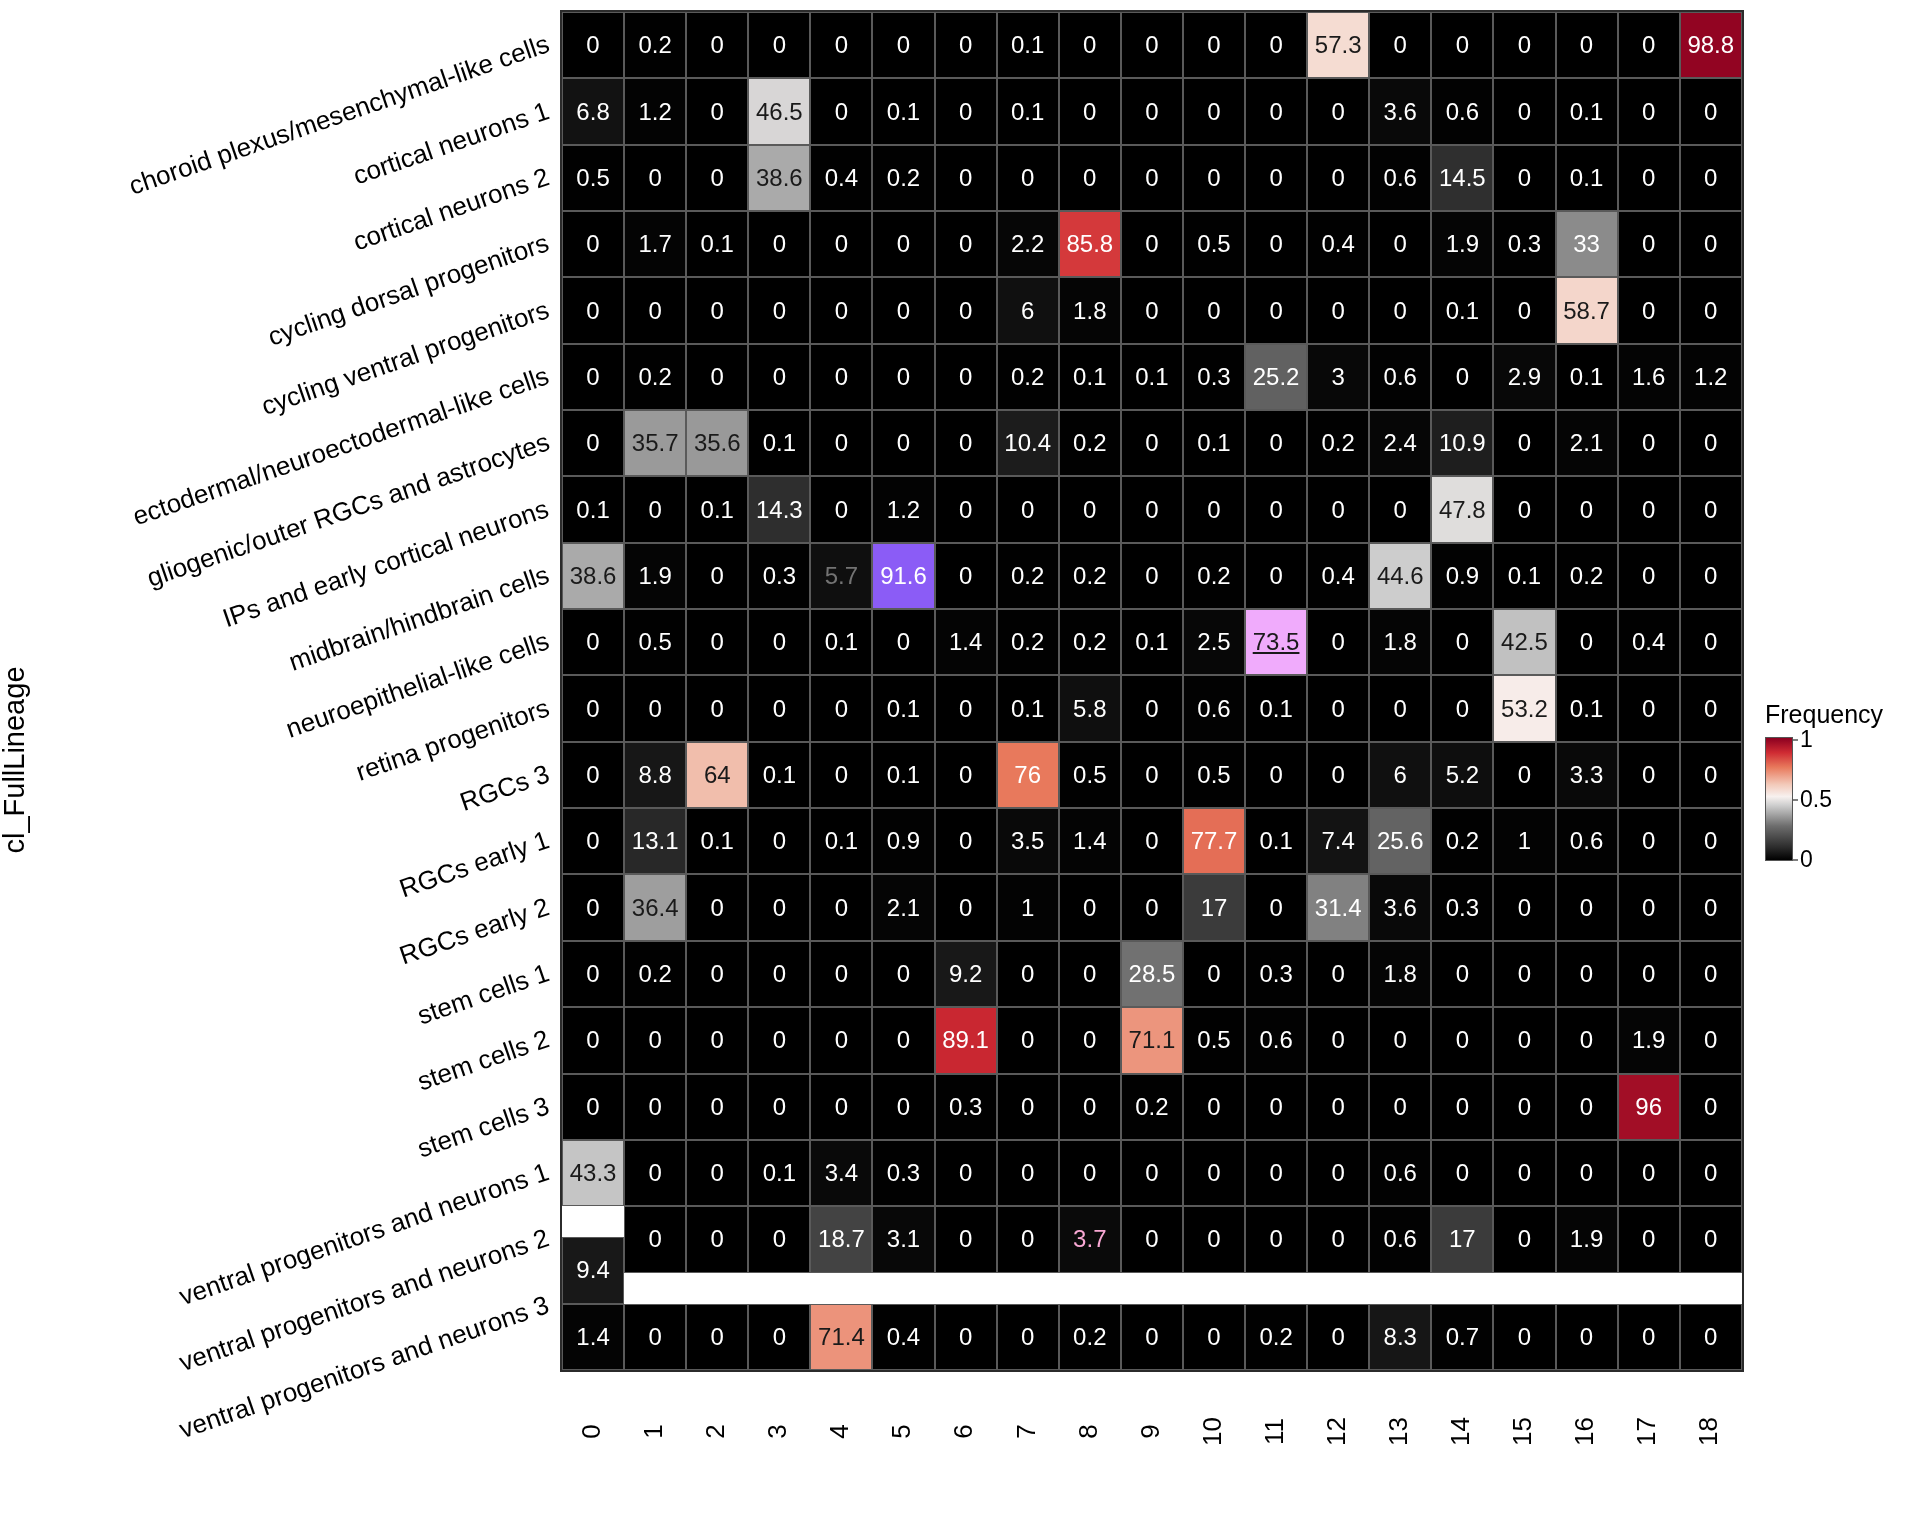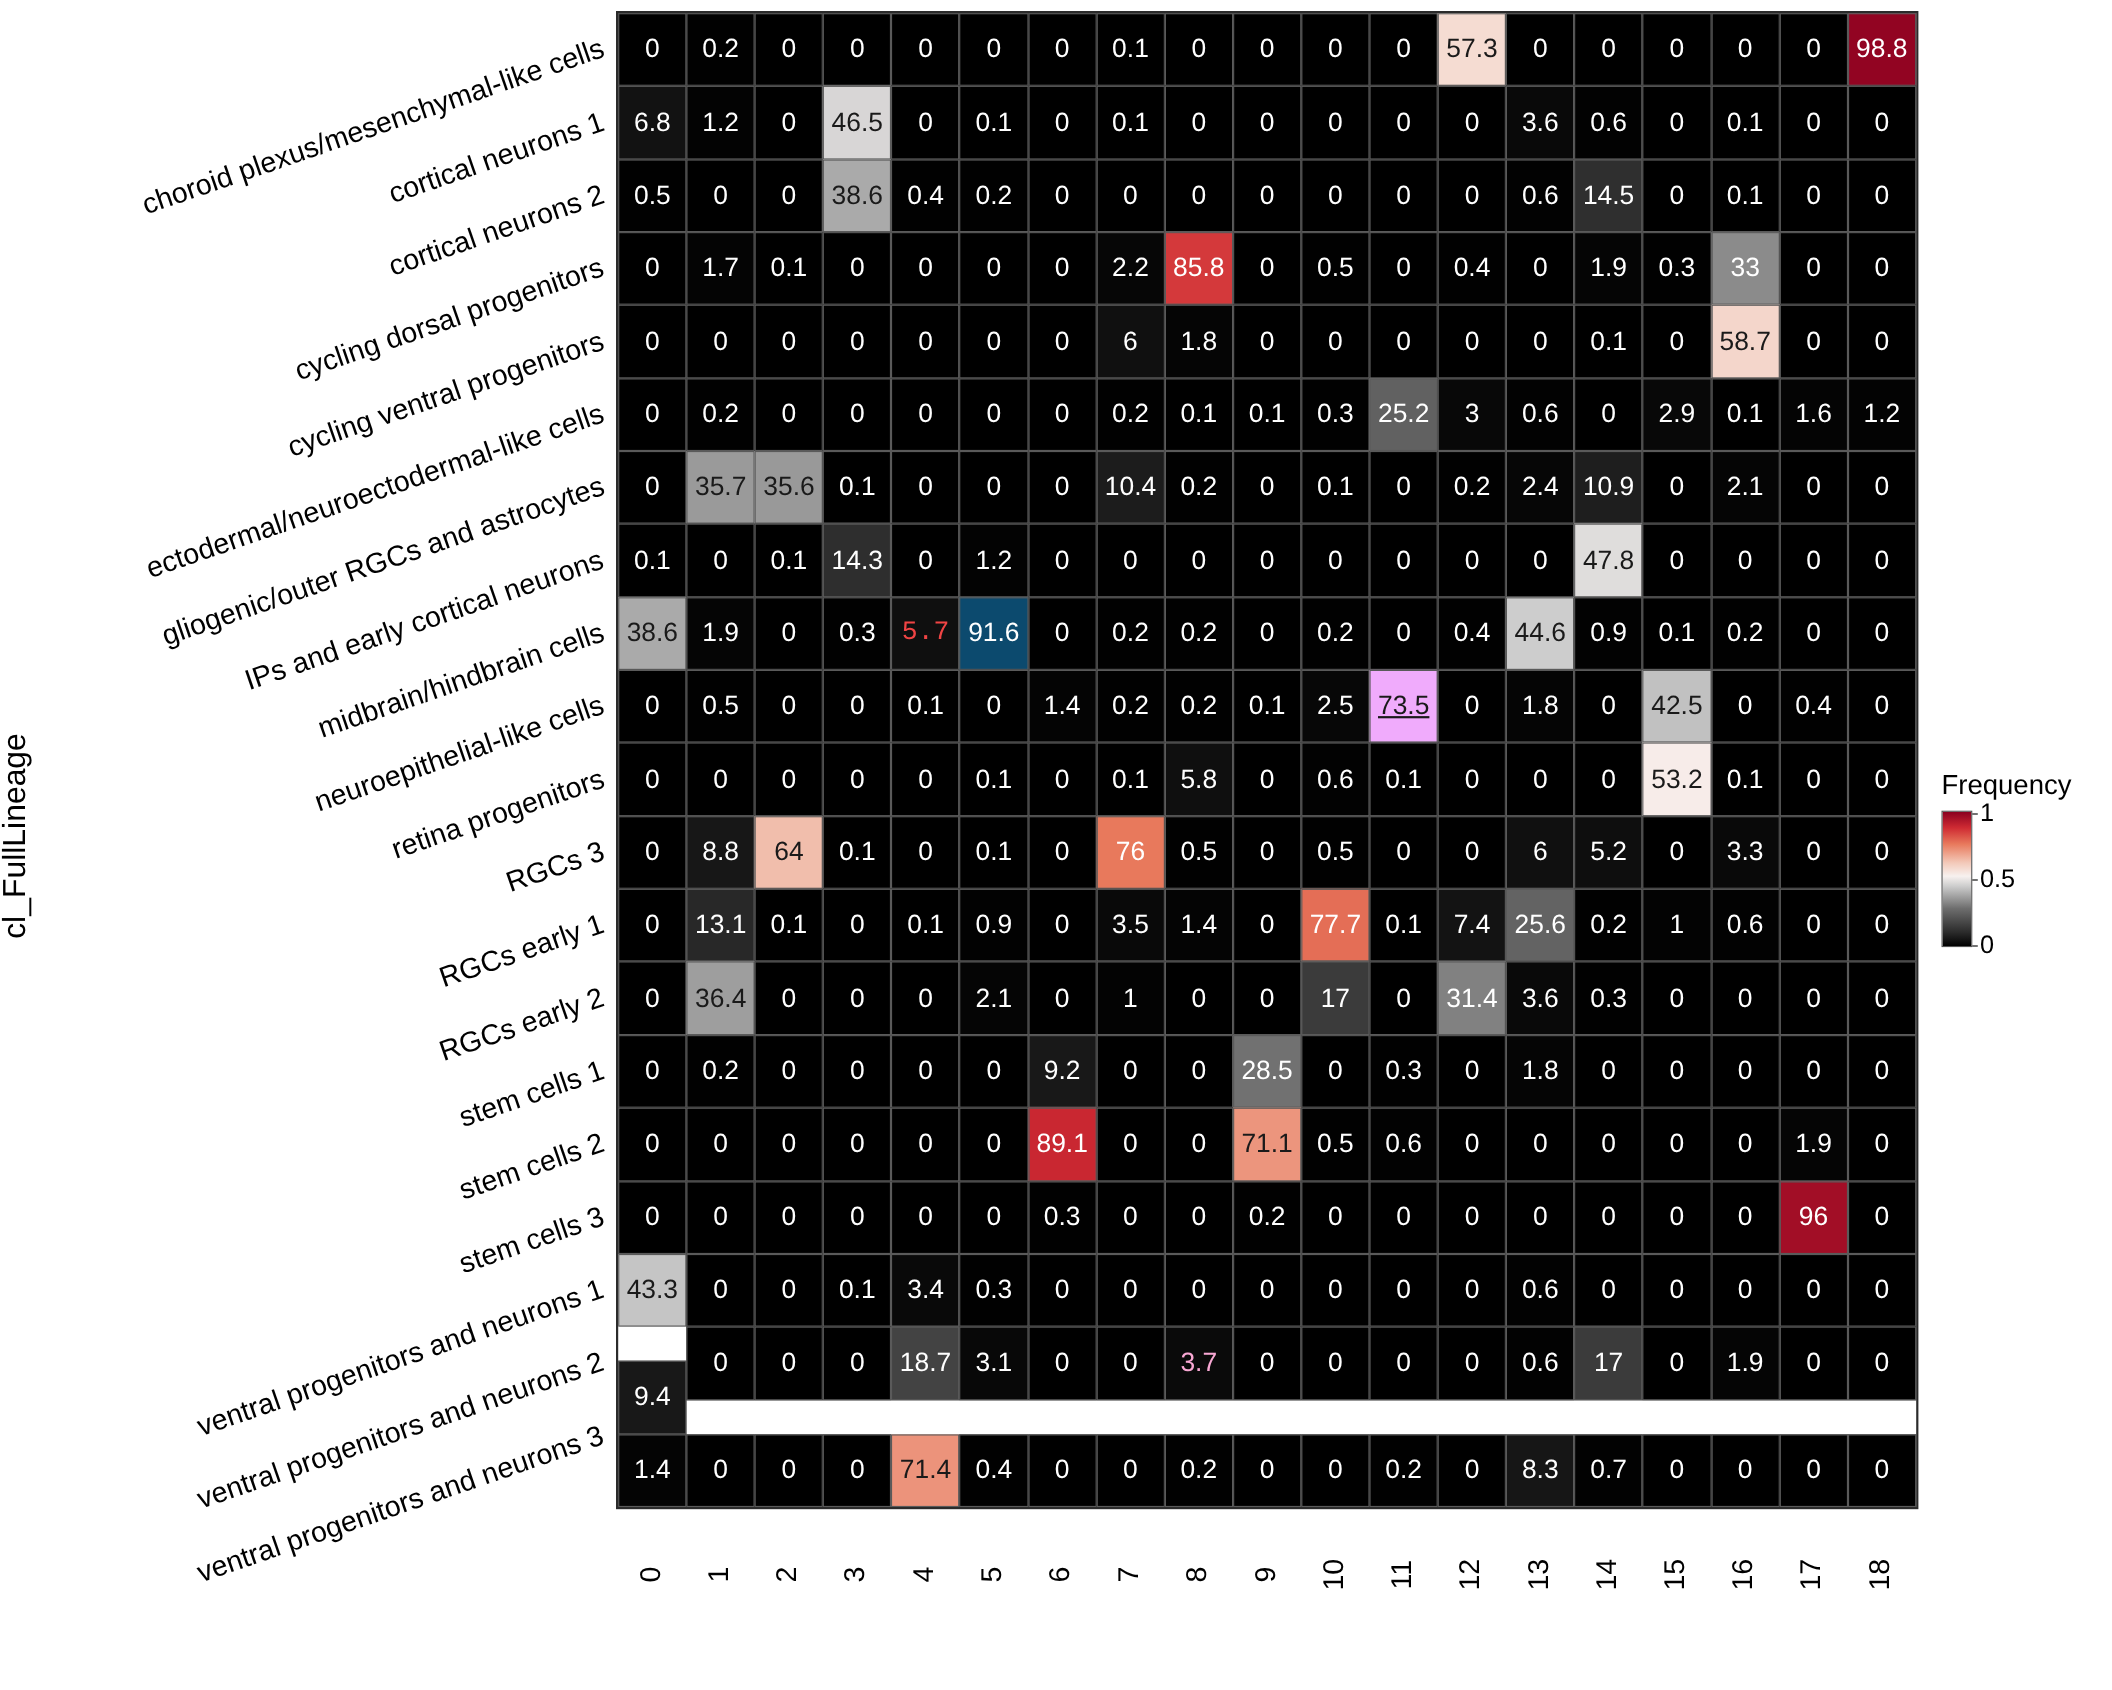--- a/index.html
+++ b/index.html
@@ -360,22 +360,22 @@
         <div class="hm-cell" style="background: rgb(0, 0, 0); color: rgb(255, 255, 255);">0</div>
         <div class="hm-cell" style="background: rgb(0, 0, 0); color: rgb(255, 255, 255);">0</div>
         <div class="hm-cell" style="background: rgb(0, 0, 0); color: rgb(255, 255, 255);">0</div>
         <div class="hm-cell" style="background: rgb(0, 0, 0); color: rgb(255, 255, 255);">0</div>
       </div>
       <div class="hm-row">
         <div class="hm-cell" style="background: rgb(170, 170, 170); color: rgb(26, 26, 26);">38.6</div>
         <div class="hm-cell" style="background: rgb(5, 5, 5); color: rgb(255, 255, 255);">1.9</div>
         <div class="hm-cell" style="background: rgb(0, 0, 0); color: rgb(255, 255, 255);">0</div>
         <div class="hm-cell" style="background: rgb(1, 1, 1); color: rgb(255, 255, 255);">0.3</div>
-        <div class="hm-cell" style="background: rgb(15, 15, 15); color: #ef4444; font-family: Liberation Mono, monospace;">5.7</div>
-        <div class="hm-cell" style="background: #0c4a6e; color: rgb(255, 255, 255);">91.6</div>
+        <div class="hm-cell" style="background: rgb(15, 15, 15); color: #737373;">5.7</div>
+        <div class="hm-cell" style="background: #8b5cf6; color: rgb(255, 255, 255);">91.6</div>
         <div class="hm-cell" style="background: rgb(0, 0, 0); color: rgb(255, 255, 255);">0</div>
         <div class="hm-cell" style="background: rgb(1, 1, 1); color: rgb(255, 255, 255);">0.2</div>
         <div class="hm-cell" style="background: rgb(1, 1, 1); color: rgb(255, 255, 255);">0.2</div>
         <div class="hm-cell" style="background: rgb(0, 0, 0); color: rgb(255, 255, 255);">0</div>
         <div class="hm-cell" style="background: rgb(1, 1, 1); color: rgb(255, 255, 255);">0.2</div>
         <div class="hm-cell" style="background: rgb(0, 0, 0); color: rgb(255, 255, 255);">0</div>
         <div class="hm-cell" style="background: rgb(1, 1, 1); color: rgb(255, 255, 255);">0.4</div>
         <div class="hm-cell" style="background: rgb(205, 205, 205); color: rgb(26, 26, 26);">44.6</div>
         <div class="hm-cell" style="background: rgb(2, 2, 2); color: rgb(255, 255, 255);">0.9</div>
         <div class="hm-cell" style="background: rgb(0, 0, 0); color: rgb(255, 255, 255);">0.1</div>

